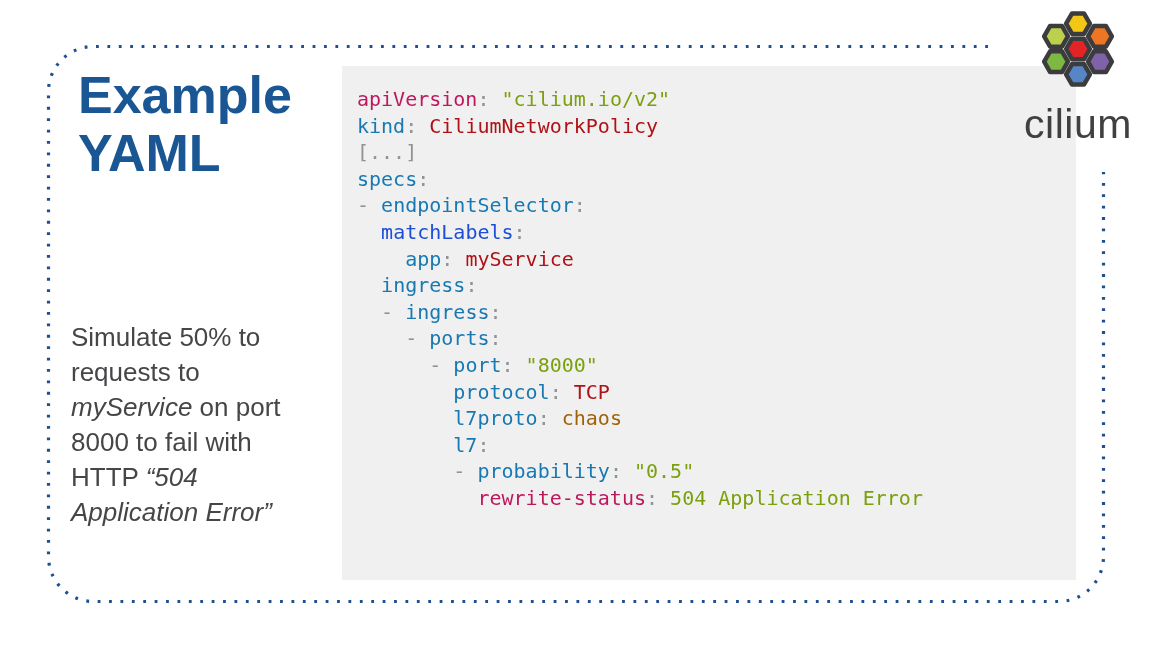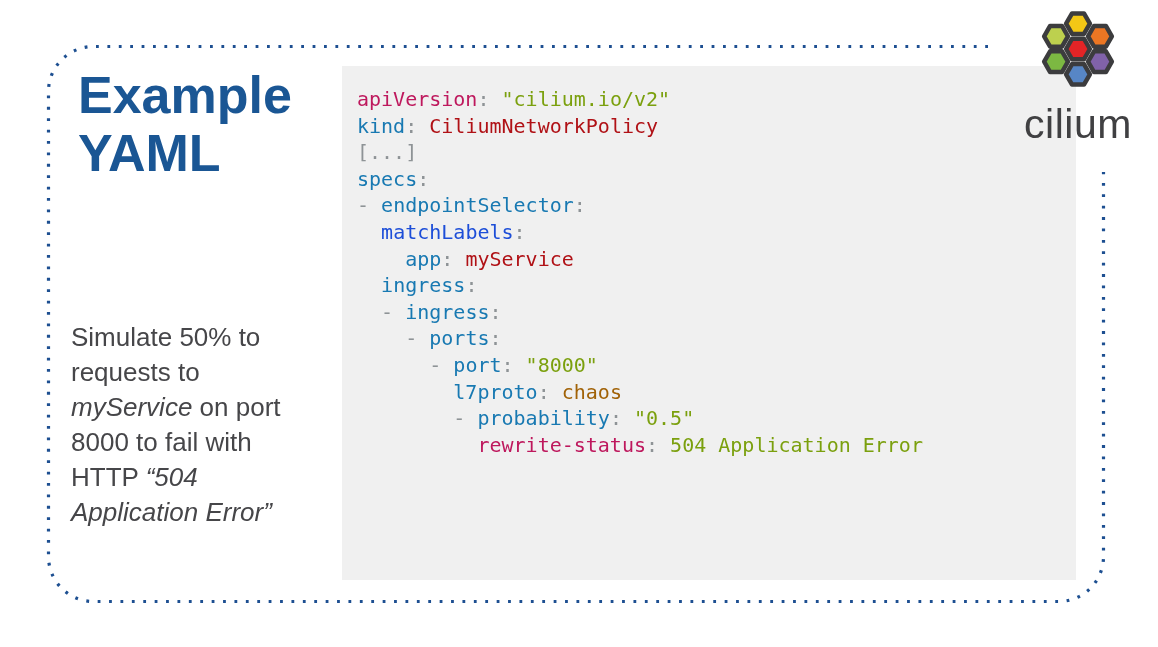--- a/index.html
+++ b/index.html
@@ -88,21 +88,23 @@
       <div class="code-line"><span style="color: rgb(24, 121, 178);">kind</span><span style="color: rgb(142, 147, 150);">: </span><span style="color: rgb(176, 17, 22);">CiliumNetworkPolicy</span></div>
       <div class="code-line"><span style="color: rgb(142, 147, 150);">[...]</span></div>
       <div class="code-line"><span style="color: rgb(24, 121, 178);">specs</span><span style="color: rgb(142, 147, 150);">:</span></div>
       <div class="code-line"><span style="color: rgb(142, 147, 150);">- </span><span style="color: rgb(24, 121, 178);">endpointSelector</span><span style="color: rgb(142, 147, 150);">:</span></div>
       <div class="code-line"><span style="color: rgb(85, 85, 85);">  </span><span style="color: #1d4ed8;">matchLabels</span><span style="color: rgb(142, 147, 150);">:</span></div>
       <div class="code-line"><span style="color: rgb(85, 85, 85);">    </span><span style="color: rgb(24, 121, 178);">app</span><span style="color: rgb(142, 147, 150);">: </span><span style="color: rgb(176, 17, 22);">myService</span></div>
       <div class="code-line"><span style="color: rgb(85, 85, 85);">  </span><span style="color: rgb(24, 121, 178);">ingress</span><span style="color: rgb(142, 147, 150);">:</span></div>
       <div class="code-line"><span style="color: rgb(85, 85, 85);">  </span><span style="color: rgb(142, 147, 150);">- </span><span style="color: rgb(24, 121, 178);">ingress</span><span style="color: rgb(142, 147, 150);">:</span></div>
       <div class="code-line"><span style="color: rgb(85, 85, 85);">    </span><span style="color: rgb(142, 147, 150);">- </span><span style="color: rgb(24, 121, 178);">ports</span><span style="color: rgb(142, 147, 150);">:</span></div>
       <div class="code-line"><span style="color: rgb(85, 85, 85);">      </span><span style="color: rgb(142, 147, 150);">- </span><span style="color: rgb(24, 121, 178); margin-top: 32px;">port</span><span style="color: rgb(142, 147, 150);">: </span><span style="color: rgb(123, 160, 14);">"8000"</span></div>
+      <div class="code-line"><span style="color: rgb(85, 85, 85);">        </span><span style="color: rgb(24, 121, 178);">protocol</span><span style="color: rgb(142, 147, 150);">: </span><span style="color: rgb(176, 17, 22);">TCP</span></div>
       <div class="code-line"><span style="color: rgb(85, 85, 85);">        </span><span style="color: rgb(24, 121, 178);">l7proto</span><span style="color: rgb(142, 147, 150);">: </span><span style="color: #a16207;">chaos</span></div>
+      <div class="code-line"><span style="color: rgb(85, 85, 85);">        </span><span style="color: rgb(24, 121, 178);">l7</span><span style="color: rgb(142, 147, 150);">:</span></div>
       <div class="code-line"><span style="color: rgb(85, 85, 85);">        </span><span style="color: rgb(142, 147, 150);">- </span><span style="color: rgb(24, 121, 178);">probability</span><span style="color: rgb(142, 147, 150);">: </span><span style="color: rgb(123, 160, 14);">"0.5"</span></div>
       <div class="code-line"><span style="color: rgb(85, 85, 85);">          </span><span style="color: #be185d;">rewrite-status</span><span style="color: rgb(142, 147, 150);">: </span><span style="color: rgb(123, 160, 14);">504 Application Error</span></div>
     </div>
 </div>
 
 <div class="logo">
   <svg class="logo-hexagons" width="80" height="82" viewBox="21 16 82 84" xmlns="http://www.w3.org/2000/svg">
       <polygon points="49.8,32 55.9,21.5 68.1,21.5 74.2,32 68.1,42.6 55.9,42.6" fill="#f3c716" stroke="#3c3c3e" stroke-width="4.6" stroke-linejoin="round"></polygon>
       <polygon points="27.3,45 33.4,34.4 45.6,34.4 51.7,45 45.6,55.6 33.4,55.6" fill="#bdd04e" stroke="#3c3c3e" stroke-width="4.6" stroke-linejoin="round"></polygon>
       <polygon points="72.3,45 78.4,34.4 90.6,34.4 96.7,45 90.6,55.6 78.4,55.6" fill="#ec7623" stroke="#3c3c3e" stroke-width="4.6" stroke-linejoin="round"></polygon>

